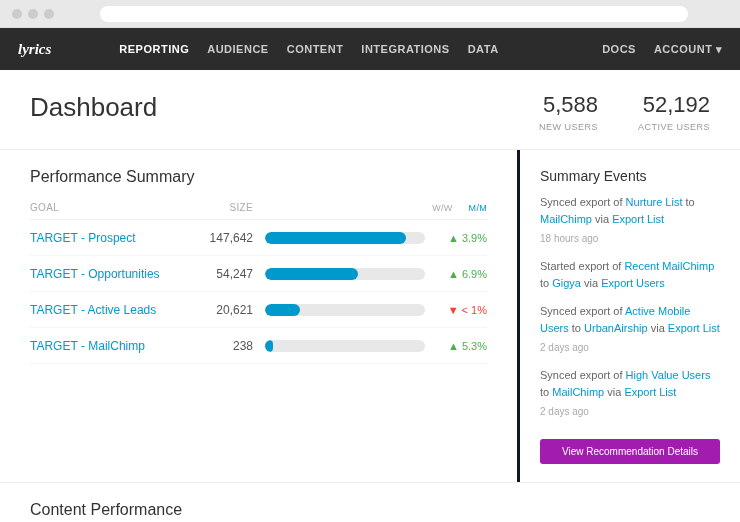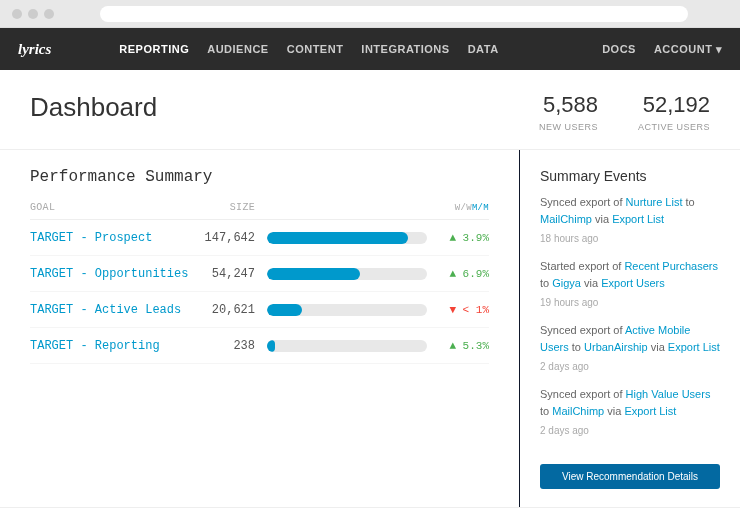--- a/index.html
+++ b/index.html
@@ -123,22 +123,21 @@
 
     
     .content-area {
       display: flex;
       gap: 0;
       padding: 0;
     }
     .left-panel {
       flex: 1;
       padding: 18px 30px;
-      border-right: 1px solid #0f172a;
-      font-family: Liberation Mono, monospace;
+      border-right: 3px solid #0f172a;
     }
     .right-panel {
       width: 220px;
       padding: 18px 20px;
     }
 
     
     .section-title {
       font-size: 16px;
       font-weight: 400;
@@ -155,21 +154,21 @@
       border-bottom: 1px solid #eee;
       font-size: 10px;
       color: #aaa;
       text-transform: uppercase;
       letter-spacing: 0.3px;
     }
     .col-goal { flex: 1; }
     .col-size { width: 60px; text-align: right; }
     .col-bar { width: 160px; margin: 0 12px; }
     .col-ww { width: 50px; text-align: right; font-size: 9px; }
-    .ww-label { display: flex; justify-content: flex-end; gap: 0; }
+    .ww-label { display: flex; justify-content: flex-end; gap: 16px; }
     .ww-w { color: #aaa; }
     .ww-m { color: #0099cc; cursor: pointer; }
 
     .perf-row {
       display: flex;
       align-items: center;
       padding: 10px 0;
       border-bottom: 1px solid #f5f5f5;
     }
     .perf-row a {
@@ -218,29 +217,29 @@
       text-decoration: none;
     }
     .event-time {
       color: #aaa;
       font-size: 10px;
       display: block;
       margin-top: 4px;
     }
 
     .view-btn {
-      background: #0369a1;
+      background: #a21caf;
       color: #fff;
       border: none;
       border-radius: 3px;
       padding: 7px 12px;
       font-size: 10px;
       cursor: pointer;
       width: 100%;
-      margin-top: 14px;
+      margin-top: 8px;
       text-align: center;
     }
 
     
     .content-perf {
       padding: 18px 30px;
       border-top: 1px solid #eee;
     }
     .content-perf-title {
       font-size: 16px;
@@ -339,21 +338,21 @@
           <div class="col-bar">
             <div class="bar-container">
               <div class="bar-fill" style="width:22%"></div>
             </div>
           </div>
           <span class="col-ww perf-change down">▼ &lt; 1%</span>
         </div>
 
         <div class="perf-row">
           <span class="col-goal">
-            <a href="#">TARGET - Reporting</a>
+            <a href="#">TARGET - MailChimp</a>
           </span>
           <span class="col-size perf-size">238</span>
           <div class="col-bar">
             <div class="bar-container">
               <div class="bar-fill" style="width:5%"></div>
             </div>
           </div>
           <span class="col-ww perf-change up">▲ 5.3%</span>
         </div>
       </div>
@@ -361,22 +360,21 @@
 
     <div class="right-panel">
       <div class="recent-events-title">Summary Events</div>
 
       <div class="event-item">
         Synced export of <a>Nurture List</a> to <a>MailChimp</a> via <a>Export List</a>
         <span class="event-time">18 hours ago</span>
       </div>
 
       <div class="event-item">
-        Started export of <a>Recent Purchasers</a> to <a>Gigya</a> via <a>Export Users</a>
-        <span class="event-time">19 hours ago</span>
+        Started export of <a>Recent MailChimp</a> to <a>Gigya</a> via <a>Export Users</a>
       </div>
 
       <div class="event-item">
         Synced export of <a>Active Mobile Users</a> to <a>UrbanAirship</a> via <a>Export List</a>
         <span class="event-time">2 days ago</span>
       </div>
 
       <div class="event-item">
         Synced export of <a>High Value Users</a> to <a>MailChimp</a> via <a>Export List</a>
         <span class="event-time">2 days ago</span>

